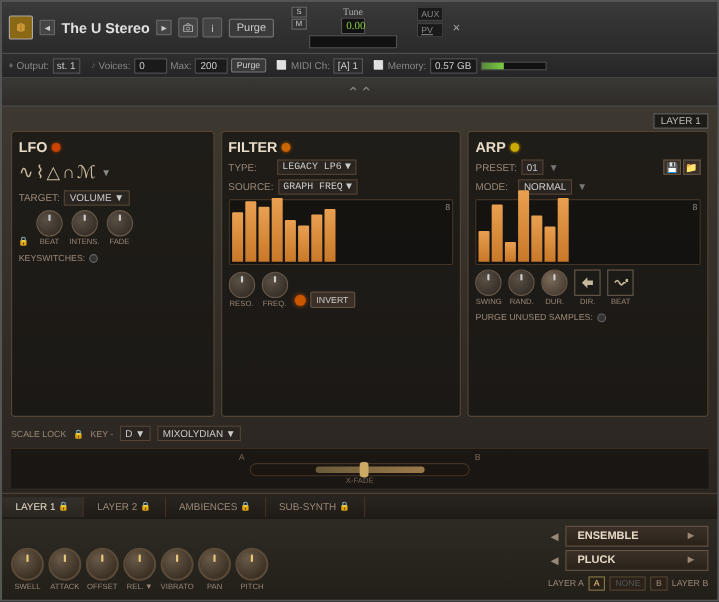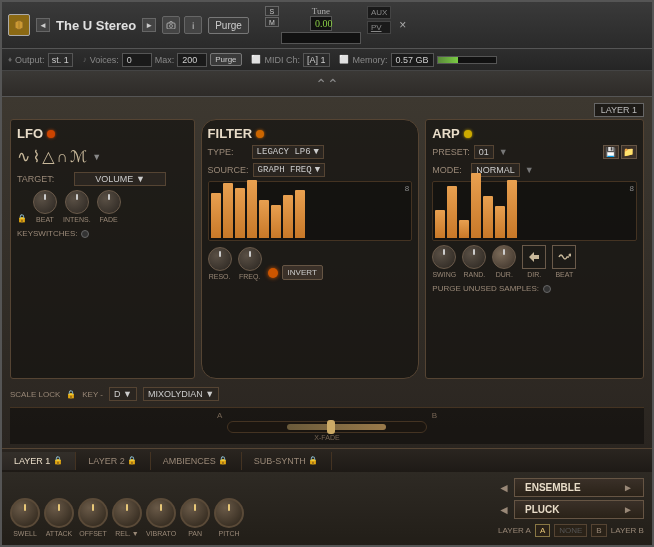--- a/index.html
+++ b/index.html
@@ -227,21 +227,21 @@
     .section {
       background: rgba(20,18,15,0.7);
       border: 1px solid #554433;
       border-radius: 3px;
       padding: 6px;
       display: flex;
       flex-direction: column;
       gap: 4px;
     }
     .lfo-section { flex: 1; }
-    .filter-section { flex: 1.2; border-radius: 15px; }
+    .filter-section { flex: 1.2; }
     .arp-section { flex: 1.2; }
     .section-title {
       font-size: 13px;
       font-weight: bold;
       color: #e8dcc8;
       display: flex;
       align-items: center;
       gap: 4px;
     }
     .status-dot {
@@ -279,24 +279,23 @@
       display: flex;
       align-items: center;
       gap: 4px;
       font-size: 9px;
       color: #998877;
     }
     .target-dropdown {
       background: #2a2520;
       border: 1px solid #554433;
       color: #ccc;
-      padding: 1px 20px;
-      font-size: 9px;
-      cursor: pointer;
-      margin-left: 16px;
+      padding: 1px 4px;
+      font-size: 9px;
+      cursor: pointer;
     }
     .knobs-row {
       display: flex;
       gap: 6px;
       align-items: flex-end;
     }
     .knob-group {
       display: flex;
       flex-direction: column;
       align-items: center;
@@ -681,21 +680,21 @@
       <div style="display:flex; gap:2px;">
         <div class="sm-btns">
           <div class="s-btn">S</div>
           <div class="m-btn">M</div>
         </div>
         <div class="tune-section">
           <span class="tune-label">Tune</span>
           <div class="tune-value">0.00</div>
           <div class="tune-bar"></div>
         </div>
-        <div style="display:flex; flex-direction:column; gap:2px; margin-left:4px;">
+        <div style="display:flex; flex-direction:column; gap:2px; margin-left:16px;">
           <div style="background:#1a1a1a; border:1px solid #444; padding:1px 3px; font-size:8px; color:#888;">AUX</div>
           <div style="background:#1a1a1a; border:1px solid #444; padding:1px 3px; font-size:8px; color:#888;text-decoration:underline;">PV</div>
         </div>
       </div>
     </div>
     <div class="corner-x">×</div>
   </div>
 
   <div class="second-row">
     <div class="row2-item">

